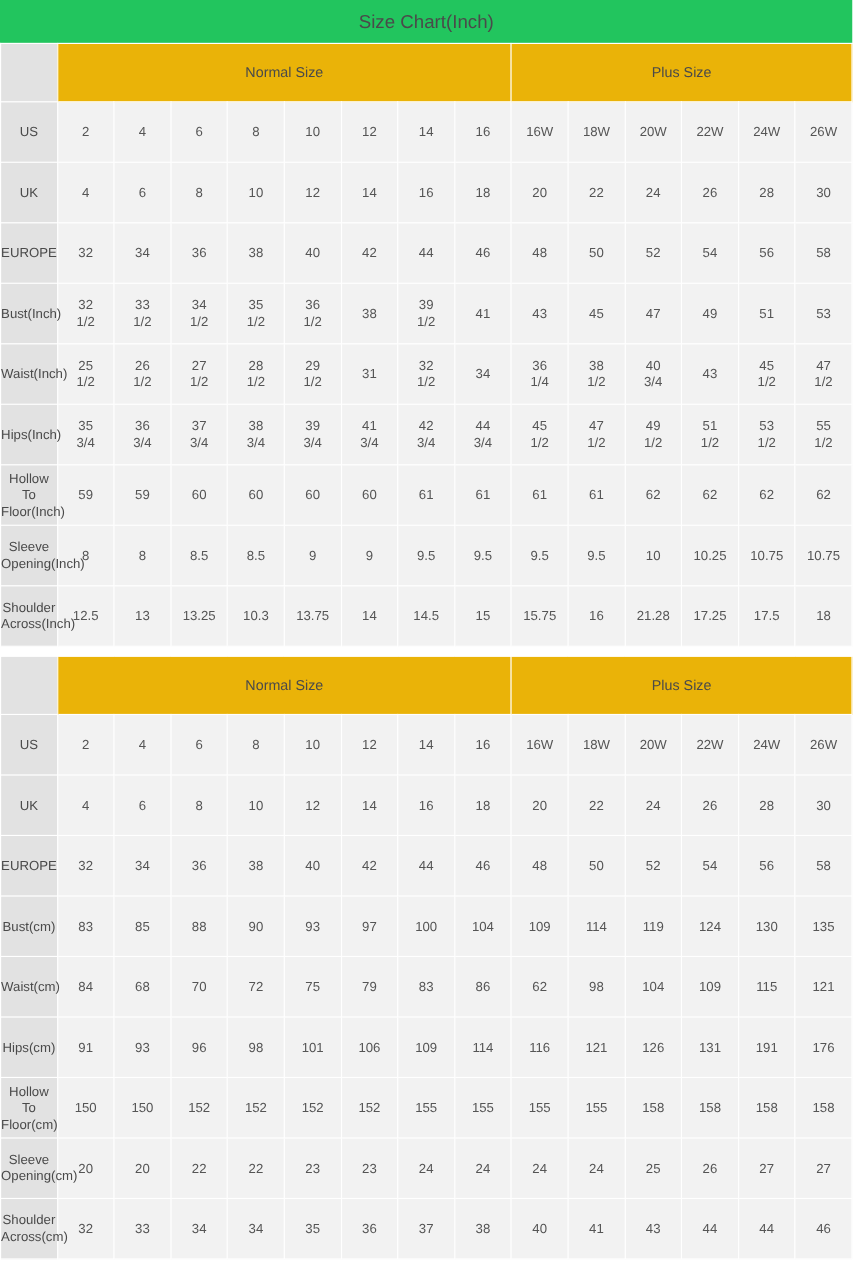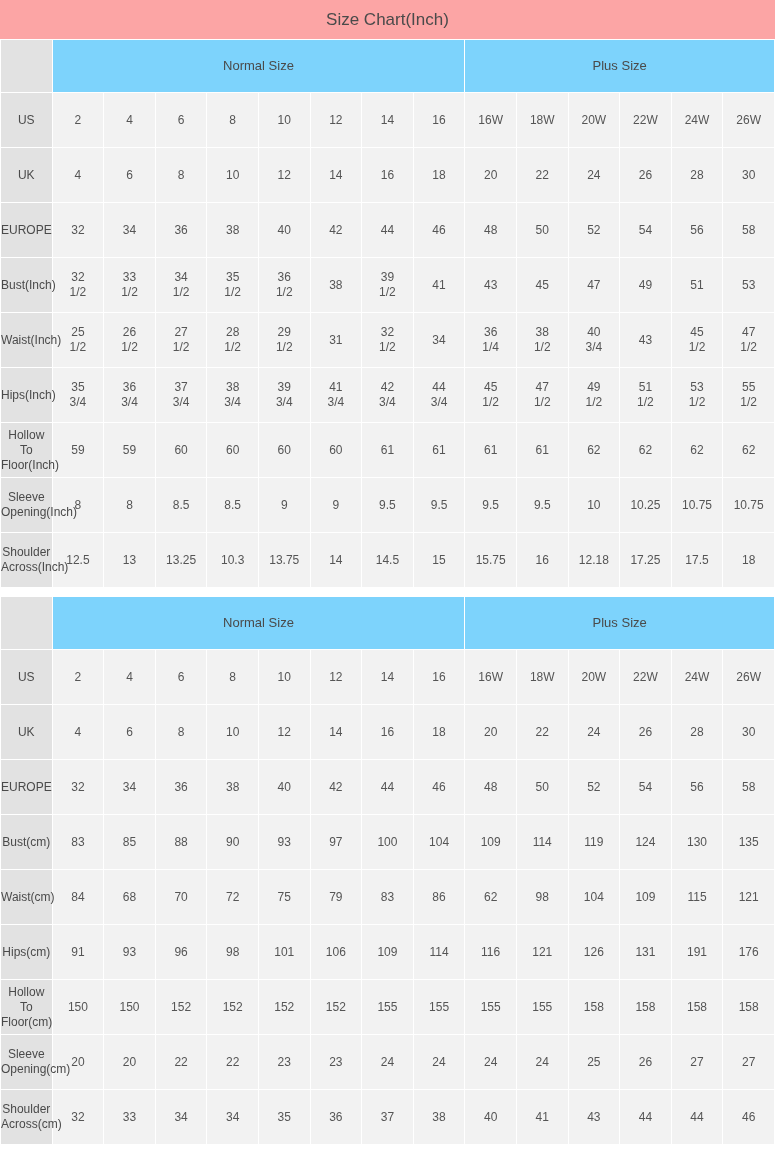--- a/index.html
+++ b/index.html
@@ -14,21 +14,21 @@
   }
   .page {
     width: 775px;
     box-sizing: border-box;
   }
   .chart-title {
     text-align: center;
     font-size: 17px;
     color: #4a4a4a;
     padding: 10px 0 9px 0;
-    background: #fca5a5;
+    background: #22c55e;
     font-weight: normal;
   }
   table.size-table {
     border-collapse: collapse;
     width: 775px;
     table-layout: fixed;
   }
   table.size-table td {
     border: 1px solid #ffffff;
     text-align: center;
@@ -42,21 +42,21 @@
   table.size-table td.rowlabel {
     background: #e2e2e2;
     color: #4a4a4a;
     font-size: 12px;
     width: 105px;
   }
   table.size-table td.corner {
     background: #e2e2e2;
   }
   table.size-table td.grouphdr {
-    background: #7dd3fc;
+    background: #eab308;
     font-size: 13px;
     color: #4a4a4a;
     height: 52px;
   }
   table.size-table tr.r-group td { height: 52px; }
   table.size-table tr.r-std td { height: 54px; }
   .cellwrap { display: block; padding: 2px 1px; }
   .spacer { height: 8px; background: #ffffff; }
   .frac { display: block; }
 </style>
@@ -552,21 +552,21 @@
             <td>
               <span class="cellwrap">15</span>
             </td>
             <td>
               <span class="cellwrap">15.75</span>
             </td>
             <td>
               <span class="cellwrap">16</span>
             </td>
             <td>
-              <span class="cellwrap">12.18</span>
+              <span class="cellwrap">21.28</span>
             </td>
             <td>
               <span class="cellwrap">17.25</span>
             </td>
             <td>
               <span class="cellwrap">17.5</span>
             </td>
             <td>
               <span class="cellwrap">18</span>
             </td>

